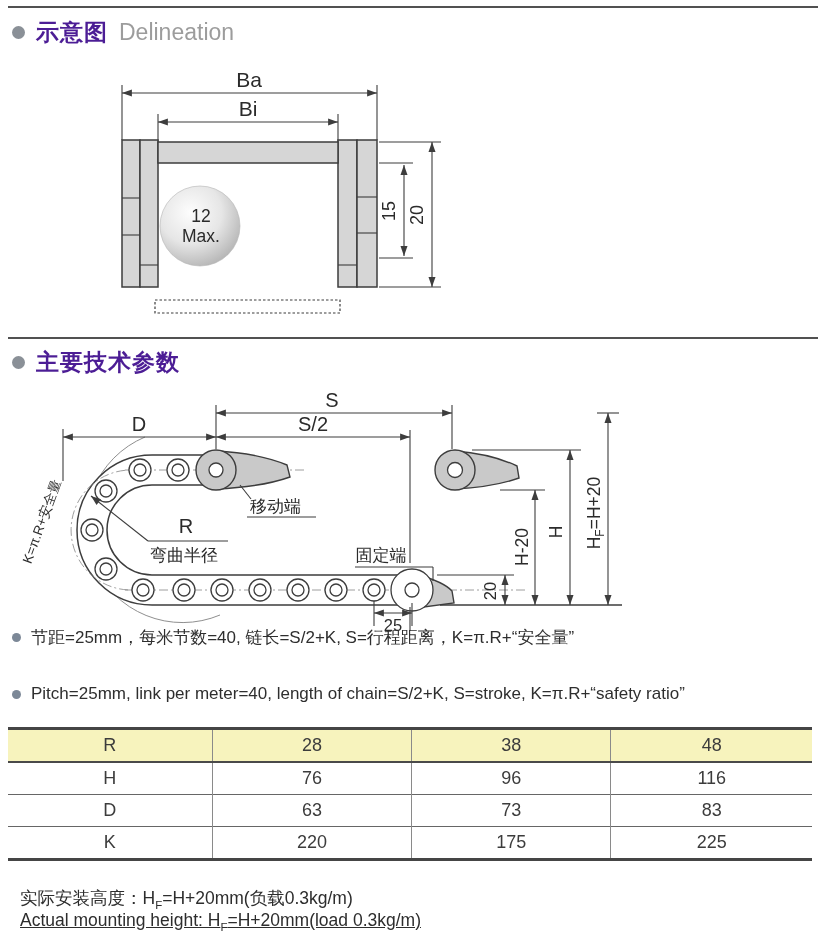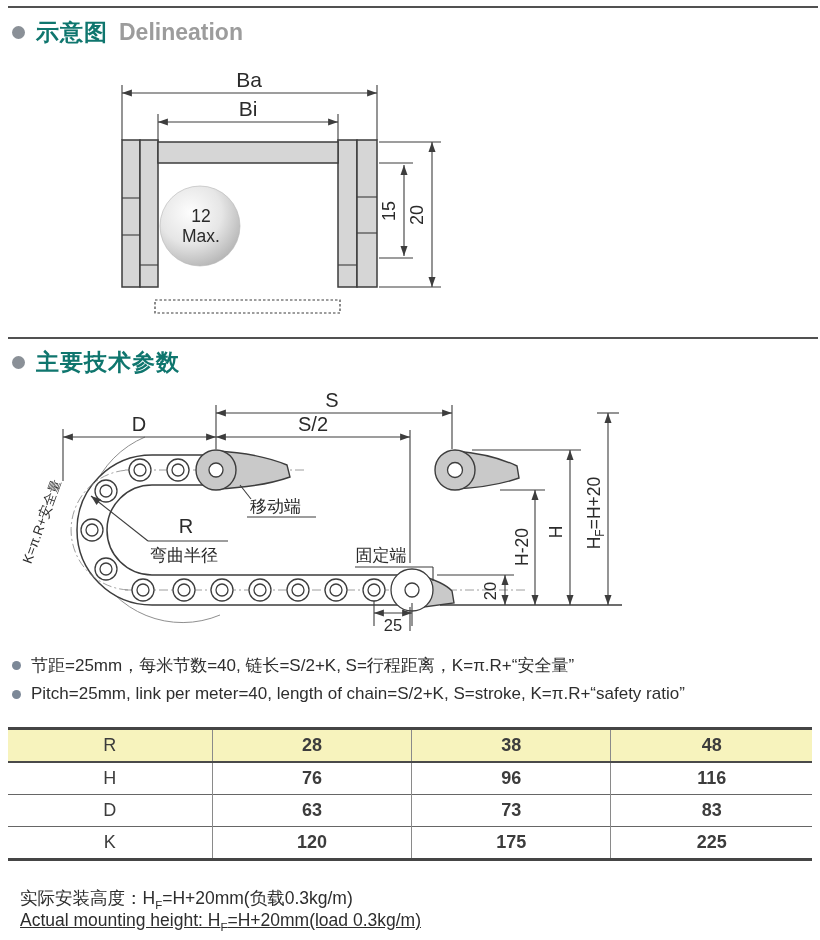--- a/index.html
+++ b/index.html
@@ -1,30 +1,30 @@
 <!DOCTYPE html>
 <html><head>
 <meta charset="utf-8">
 <style>
   html,body{margin:0;padding:0;}
   body{width:820px;height:940px;background:#ffffff;position:relative;overflow:hidden;
        font-family:"Liberation Sans",sans-serif;}
   .rule{position:absolute;left:8px;right:2px;height:0;border-top:2px solid #515151;}
   .sec-header{position:absolute;display:flex;align-items:center;gap:11px;}
   .sec-bullet{width:13px;height:13px;border-radius:50%;background:#8a9097;flex:none;}
-  .sec-zh{font-size:23px;font-weight:bold;color:#0f766e;letter-spacing:1px;}
-  .sec-en{font-size:23px;color:#9c9c9c;font-weight:bold;}
+  .sec-zh{font-size:23px;font-weight:bold;color:#4c1d95;letter-spacing:1px;}
+  .sec-en{font-size:23px;color:#9c9c9c;}
   .drawing{position:absolute;left:0;}
   .note{position:absolute;left:12px;display:flex;align-items:center;gap:10px;
         font-size:17px;color:#2e2e2e;}
   .note-bullet{width:9px;height:9px;border-radius:50%;background:#7c8897;flex:none;}
   table.spec{position:absolute;left:8px;top:727px;width:804px;border-collapse:collapse;table-layout:fixed;}
   table.spec td{height:31px;text-align:center;vertical-align:middle;font-size:18px;color:#3c3c3c;
         border-top:1.8px solid #666666;padding:0;}
-  table.spec td + td{border-left:1.2px solid #8a8a8a;font-weight:bold;}
+  table.spec td + td{border-left:1.2px solid #8a8a8a;}
   table.spec tr.hdr td{background:#f7f3bd;border-top:3px solid #454545;}
   table.spec tr.r1 td{border-top:2.4px solid #4a4a4a;}
   table.spec tr.r3 td{border-bottom:3px solid #454545;}
   .footer-line{position:absolute;left:20px;font-size:17.5px;color:#2d2d2d;}
   .footer-line sub{font-size:11.5px;}
   
   svg text{fill:#2b2b2b;}
   .ln{stroke:#3d3d3d;stroke-width:1.1;fill:none;}
   .dim{stroke:#3d3d3d;stroke-width:1.1;fill:none;}
   .cl{stroke:#858585;stroke-width:0.8;fill:none;stroke-dasharray:9 3 2 3;}
@@ -238,21 +238,21 @@
     <line class="dim" x1="570" y1="65" x2="570" y2="220" marker-start="url(#arr2)" marker-end="url(#arr2)"></line>
     <text transform="rotate(-90 562 147)" x="562" y="147" font-size="17.5" text-anchor="middle">H</text>
   </g>
   <g>
     <line class="ln" x1="597" y1="28" x2="619" y2="28"></line>
     <line class="dim" x1="608" y1="28" x2="608" y2="220" marker-start="url(#arr2)" marker-end="url(#arr2)"></line>
     <text transform="rotate(-90 600 128)" x="600" y="128" font-size="17.5" text-anchor="middle"><tspan>H</tspan><tspan dy="4" font-size="12">F</tspan><tspan dy="-4">=H+20</tspan></text>
   </g>
 </svg>
 
-<div class="note" style="top:654px;">
+<div class="note" style="top:626px;">
   <span class="note-bullet"></span>
   <span>节距=25mm，每米节数=40, 链长=S/2+K, S=行程距离，K=π.R+“安全量”</span>
 </div>
 <div class="note" style="top:684px;">
   <span class="note-bullet"></span>
   <span>Pitch=25mm, link per meter=40, length of chain=S/2+K, S=stroke, K=π.R+“safety ratio”</span>
 </div>
 
 <table class="spec">
   <colgroup>
@@ -275,21 +275,21 @@
     <td>116</td>
   </tr>
   <tr class="r2">
     <td>D</td>
     <td>63</td>
     <td>73</td>
     <td>83</td>
   </tr>
   <tr class="r3">
     <td>K</td>
-    <td>120</td>
+    <td>220</td>
     <td>175</td>
     <td>225</td>
   </tr>
 </tbody>
   </table>
 
 <div class="footer-line" style="top:886px;">
   <span>实际安装高度：H</span><sub>F</sub><span>=H+20mm(负载0.3kg/m)</span>
 </div>
 <div class="footer-line" style="top:910px;text-decoration:underline;">

